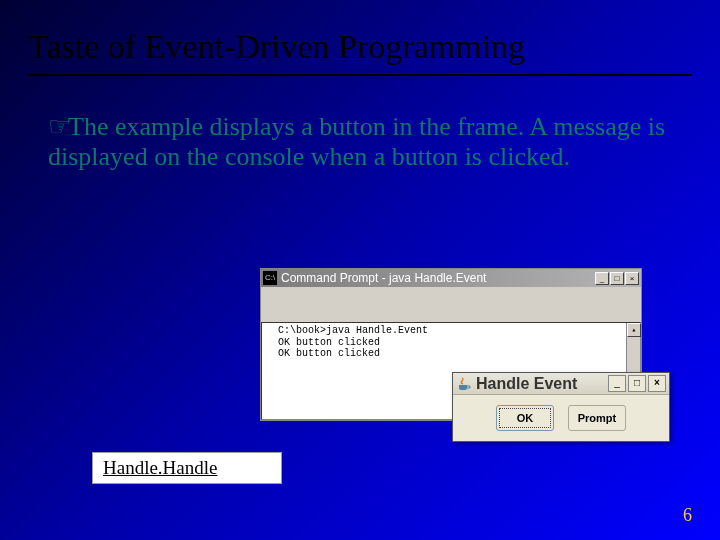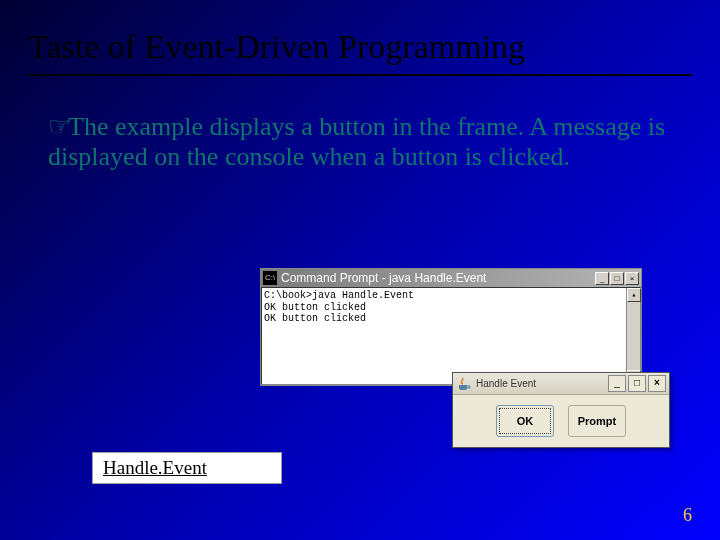--- a/index.html
+++ b/index.html
@@ -76,24 +76,25 @@
     text-align: center;
     color: #000;
     cursor: pointer;
   }
   .cmd-body {
     background: #fff;
     color: #000;
     font-family: "Courier New", monospace;
     font-size: 10px;
     line-height: 1.15;
-    padding: 2px 2px;
+    padding: 2px 16px;
     height: 98px;
     border: 1px inset #888;
     position: relative;
+    margin-top: 35px;
   }
   .cmd-scroll {
     position: absolute;
     right: 0; top: 0; bottom: 0;
     width: 14px;
     background: #d4d0c8;
     border-left: 1px solid #888;
   }
   .scroll-arrow {
     width: 14px; height: 14px;
@@ -126,22 +127,22 @@
     border-bottom: 1px solid #aca899;
   }
   .java-icon {
     width: 16px; height: 16px;
     margin-right: 4px;
     position: relative;
   }
   .java-icon svg { width: 16px; height: 16px; }
   .java-title {
     flex: 1;
-    font-size: 10px;
-    font-weight: normal;
+    font-size: 16px;
+    font-weight: bold;
     color: #333;
   }
   .java-btns { display: flex; gap: 2px; }
   .java-btn {
     width: 18px; height: 17px;
     border: 1px solid #888;
     background: #ece9d8;
     font-size: 10px;
     text-align: center;
     line-height: 14px;
@@ -150,21 +151,21 @@
   .java-btn.close { background: #ece9d8; font-weight: bold; }
   .java-body {
     padding: 10px;
     display: flex;
     justify-content: center;
     gap: 14px;
     background: #ece9d8;
   }
   .swing-btn {
     min-width: 58px;
-    height: 32px;
+    height: 26px;
     background: #ece9d8;
     border: 1px solid #aca899;
     border-radius: 3px;
     font-size: 11px;
     font-family: "Tahoma", sans-serif;
     font-weight: bold;
     cursor: pointer;
   }
   .swing-btn.focus {
     border: 1px solid #7a98af;
@@ -250,16 +251,16 @@
     </div>
     <div class="java-body">
       <button class="swing-btn focus">OK</button>
       <button class="swing-btn">Prompt</button>
     </div>
   </div>
 
 </div>
 
 <div class="linkbox">
-  <a href="#">Handle.Event</a>
+  <a href="#">Handle.Handle</a>
 </div>
 
 <div class="pagenum">6</div>
 
 </body></html>

